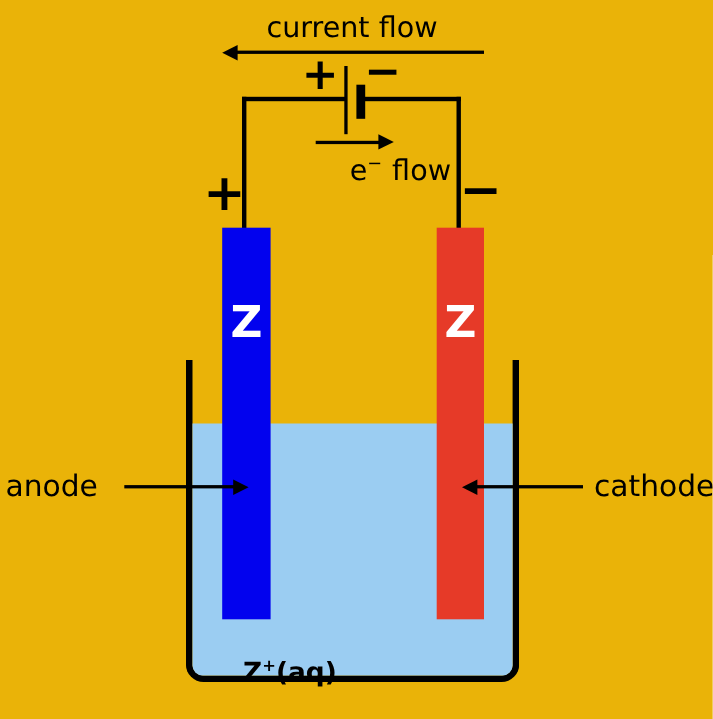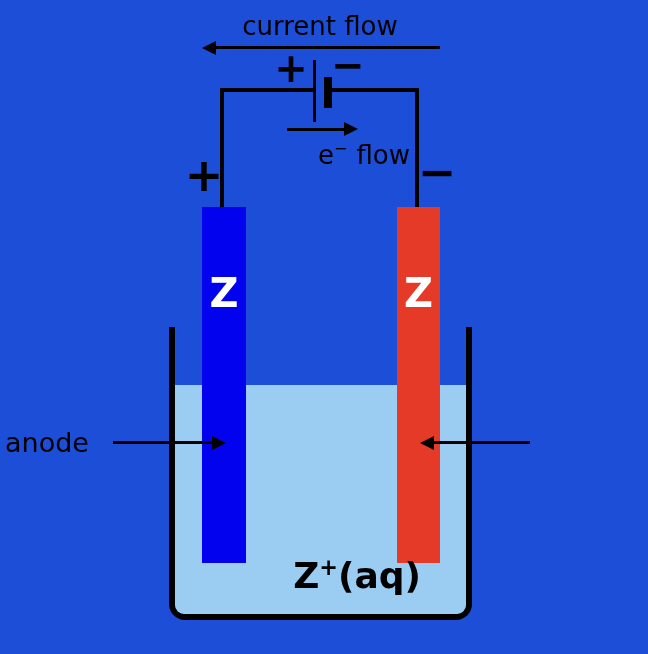--- a/index.html
+++ b/index.html
@@ -1,17 +1,17 @@
 <!DOCTYPE html>
 <html><head>
 <meta charset="utf-8">
 <style>
   html,body{margin:0;padding:0;background:#ffffff;}
   .stage{
-    position:relative;width:648px;height:654px;background:#1d4ed8;
+    position:relative;width:648px;height:654px;background:#eab308;
     font-family:"DejaVu Sans","Liberation Sans",sans-serif;color:#000;
     overflow:hidden;
   }
   .txt{position:absolute;line-height:1;white-space:nowrap;}
   .hline{position:absolute;background:#000;}
   .vline{position:absolute;background:#000;}
   .ahead{position:absolute;width:0;height:0;}
   .ahead.left{border-top:7px solid transparent;border-bottom:7px solid transparent;border-right:14px solid #000;}
   .ahead.right{border-top:7px solid transparent;border-bottom:7px solid transparent;border-left:14px solid #000;}
   .sign{
@@ -71,22 +71,22 @@
   .pointer{z-index:3;}
   .anode-label{left:5px;top:429px;width:97px;text-align:left;font-size:27px;}
   .anode-line{left:113px;top:441px;width:100px;height:3px;z-index:3;}
   .anode-head{left:212px;top:436px;z-index:3;}
   .cathode-label{left:540px;top:429px;font-size:27px;}
   .cathode-line{left:433px;top:441px;width:97px;height:3px;z-index:3;}
   .cathode-head{left:420px;top:436px;z-index:3;}
 
   
   .solution-label{
-    left:221px;top:556px;width:200px;text-align:right;
-    font-size:36px;font-weight:bold;z-index:2;
+    left:221px;top:598px;width:200px;text-align:left;
+    font-size:24px;font-weight:bold;z-index:2;
   }
 </style>
 </head>
 <body>
 
 <div class="stage">
 
   <div class="txt current-label">current flow</div>
   <div class="hline current-line"></div>
   <div class="ahead left current-head"></div>
@@ -116,18 +116,19 @@
     <span class="elabel" style="color: rgb(255, 255, 255);">Z</span>
   </div>
   <div class="electrode cathode" style="background: rgb(230, 58, 40);">
     <span class="elabel" style="color: rgb(255, 255, 255);">Z</span>
   </div>
 
   <div class="txt anode-label pointer">anode</div>
   <div class="hline anode-line"></div>
   <div class="ahead right anode-head"></div>
 
+  <div class="txt cathode-label pointer">cathode</div>
   <div class="hline cathode-line"></div>
   <div class="ahead left cathode-head"></div>
 
   <div class="txt solution-label"><span>Z</span><span class="sup">+</span><span>(aq)</span></div>
 
 </div>
 
 </body></html>

